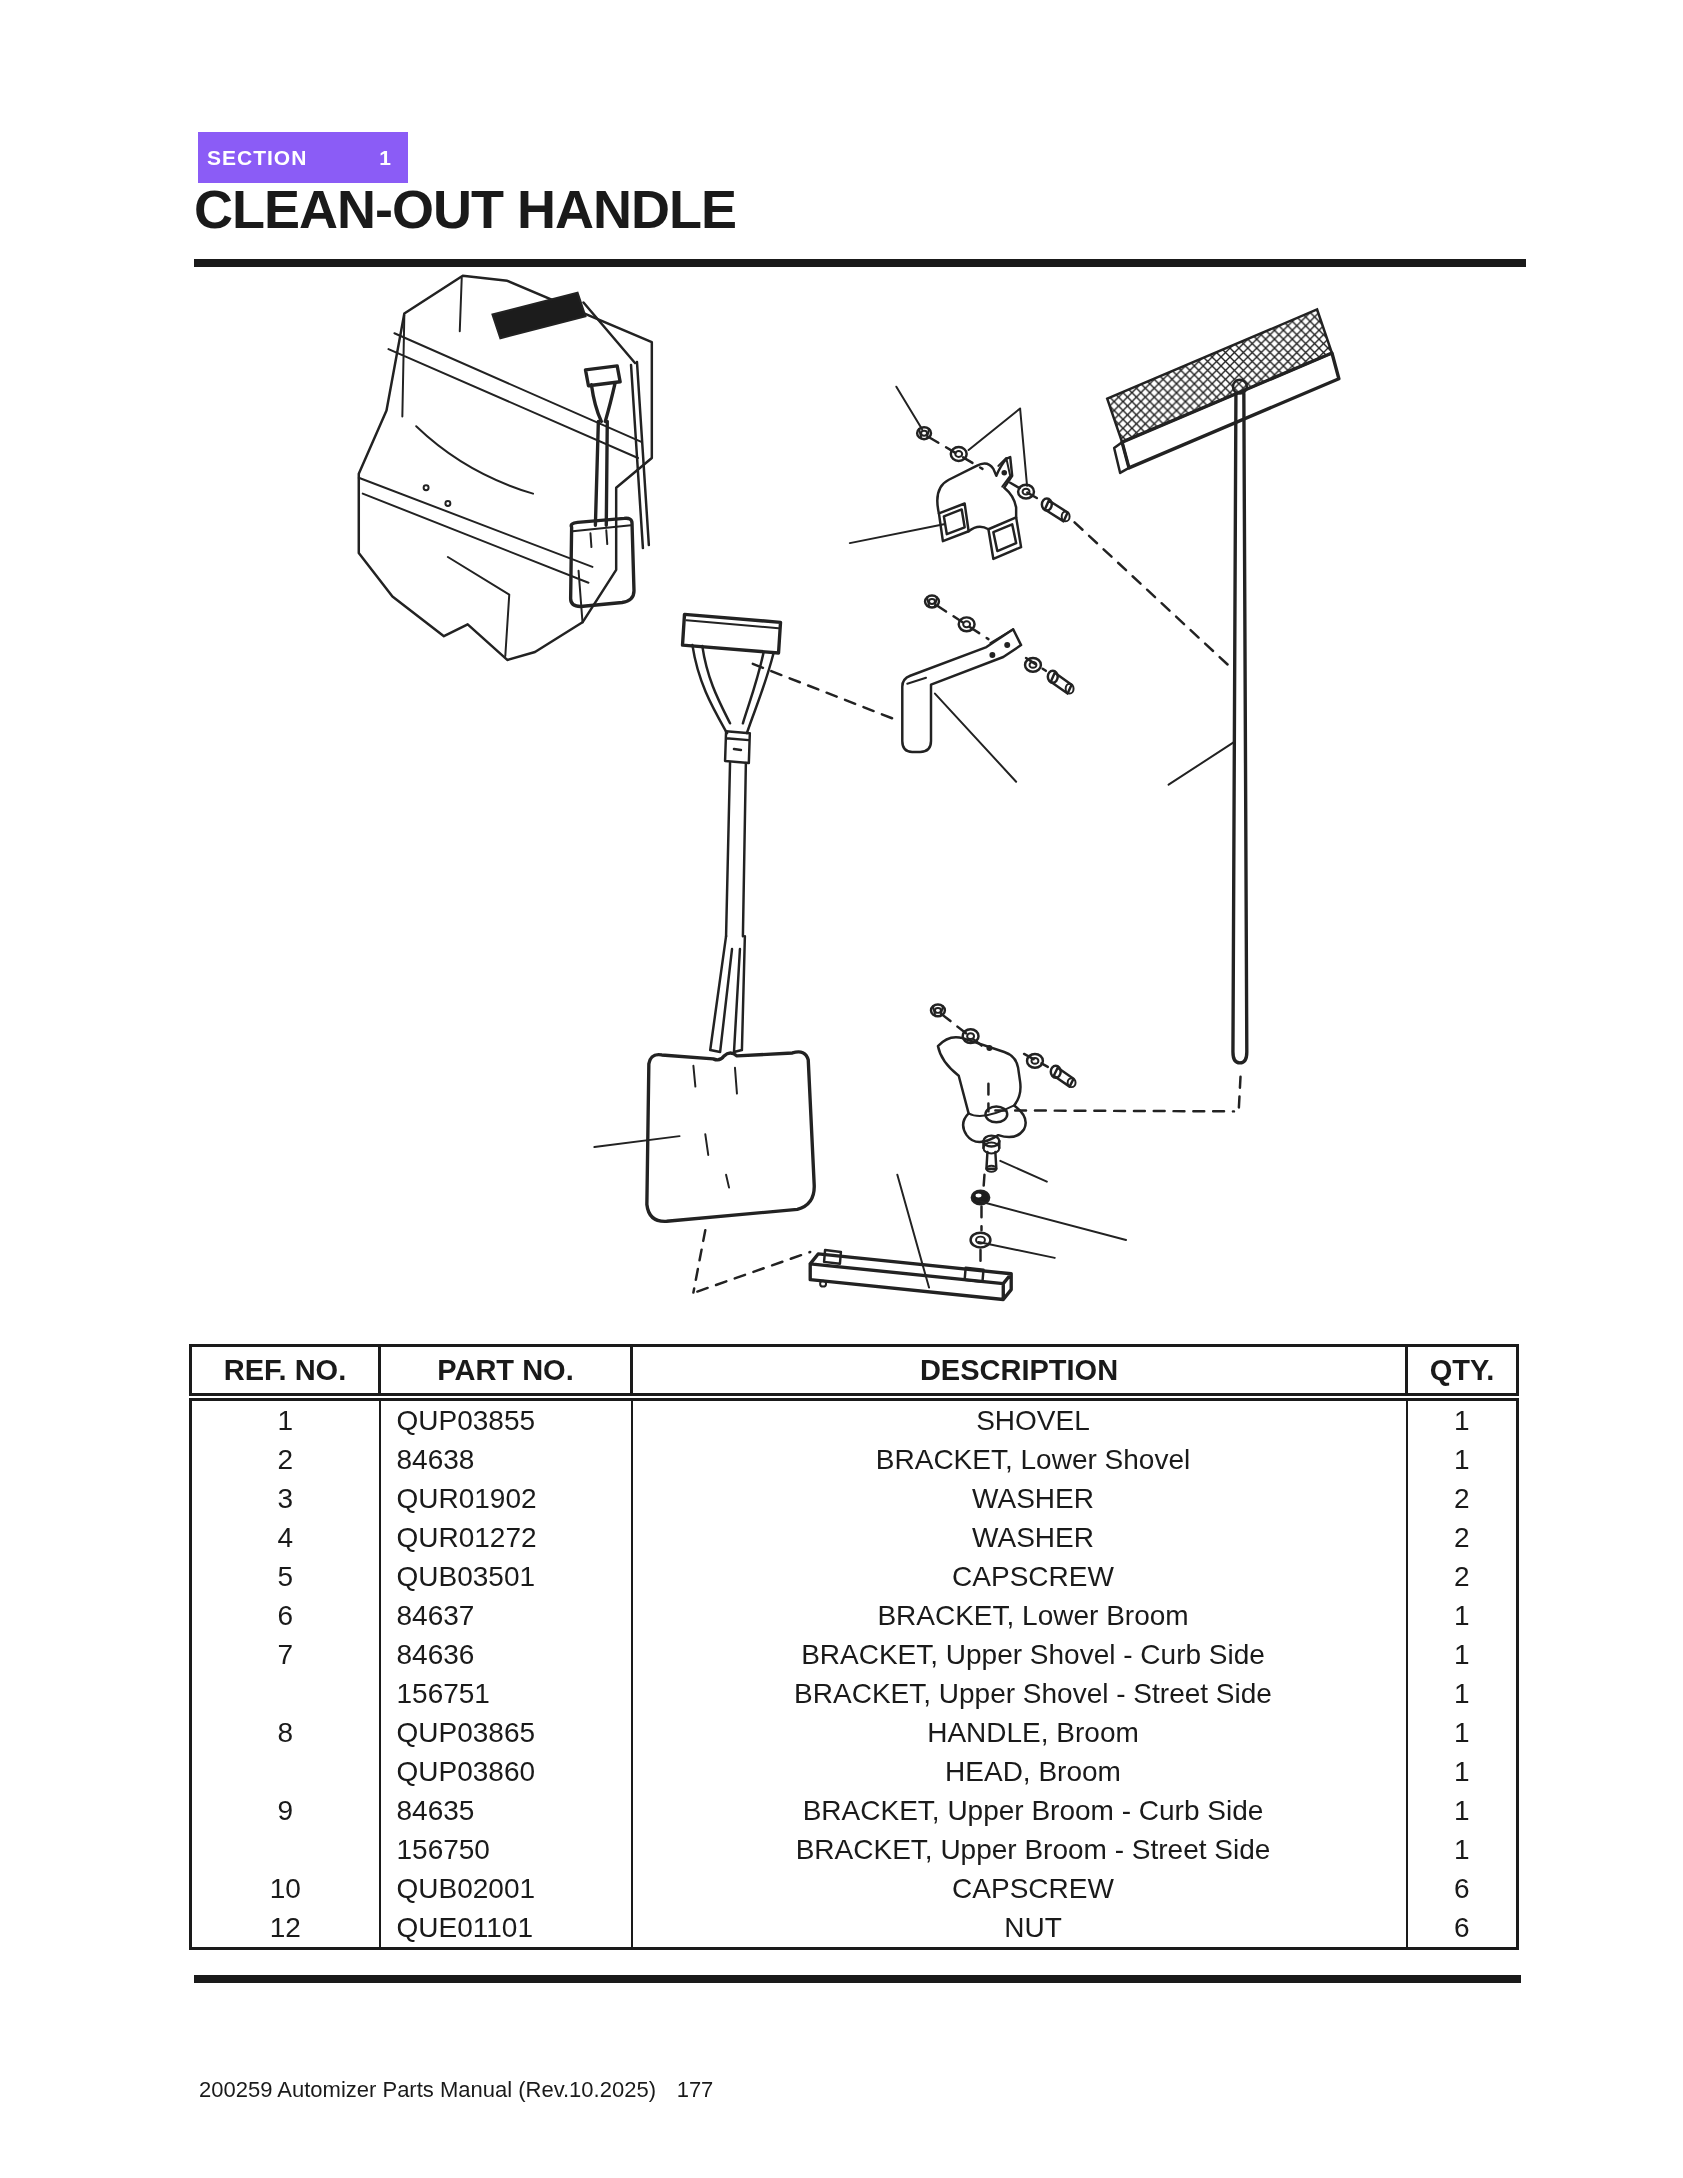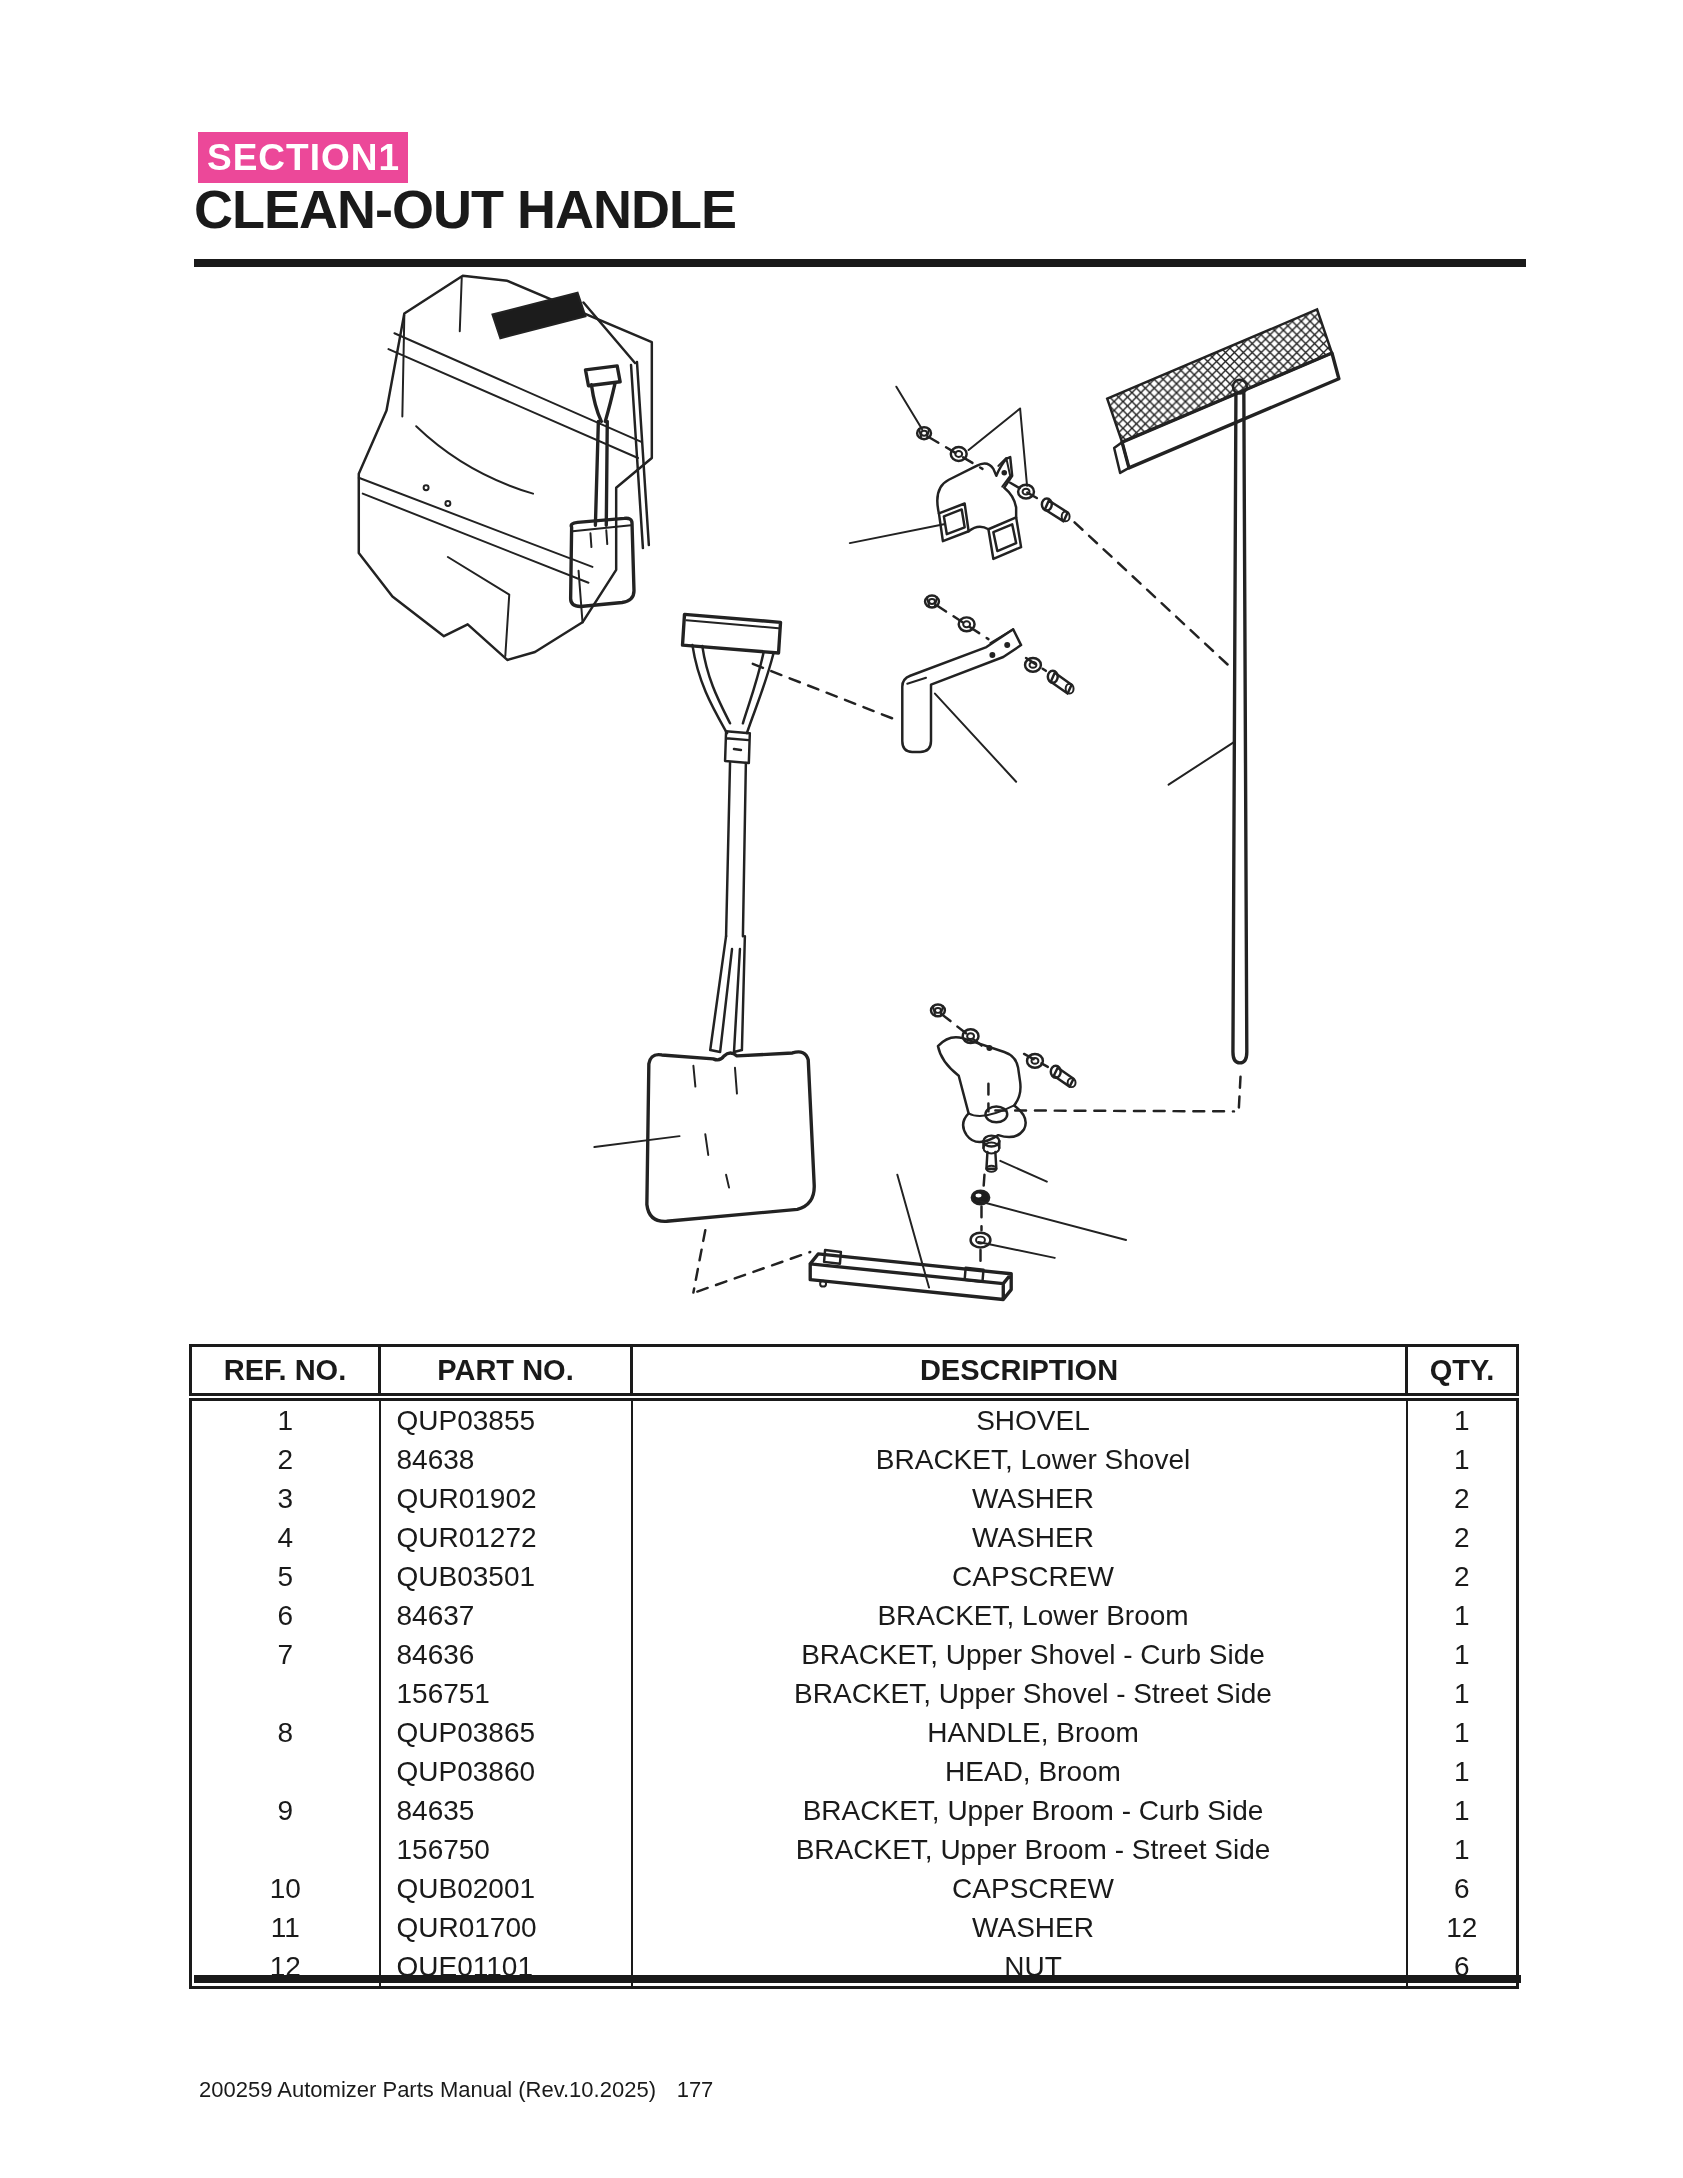--- a/index.html
+++ b/index.html
@@ -2,23 +2,23 @@
 <html><head>
 <meta charset="utf-8">
 <style>
   html,body{margin:0;padding:0;background:#e8e8e8;}
   .page{
     position:relative;width:1683px;height:2178px;background:#ffffff;
     font-family:"Liberation Sans",sans-serif;color:#1a1a1a;overflow:hidden;
   }
   .section-badge{
     position:absolute;left:198px;top:132px;width:210px;height:51px;
-    background:#ec4899;color:#ffffff;display:flex;align-items:center;
+    background:#8b5cf6;color:#ffffff;display:flex;align-items:center;
     justify-content:space-between;padding:0 16px 0 9px;box-sizing:border-box;
-    font-weight:bold;font-size:37px;letter-spacing:1px;
+    font-weight:bold;font-size:21px;letter-spacing:1px;
   }
   .page-title{
     position:absolute;left:194px;top:178px;margin:0;
     font-size:54px;font-weight:bold;letter-spacing:-1px;white-space:nowrap;
   }
   .rule-top{position:absolute;left:194px;top:259px;width:1332px;height:8px;background:#1a1a1a;}
   .diagram{position:absolute;left:139px;top:248px;}
   .ln{fill:none;stroke:#222222;stroke-width:2.5;stroke-linecap:round;stroke-linejoin:round;}
   .thick{stroke-width:3.4;}
   .thin{stroke-width:2;}
@@ -305,26 +305,20 @@
           <td class="desc">BRACKET, Upper Broom - Street Side</td>
           <td class="qty">1</td>
         </tr>
       <tr>
           <td class="ref">10</td>
           <td class="part">QUB02001</td>
           <td class="desc">CAPSCREW</td>
           <td class="qty">6</td>
         </tr>
       <tr>
-          <td class="ref">11</td>
-          <td class="part">QUR01700</td>
-          <td class="desc">WASHER</td>
-          <td class="qty">12</td>
-        </tr>
-      <tr>
           <td class="ref">12</td>
           <td class="part">QUE01101</td>
           <td class="desc">NUT</td>
           <td class="qty">6</td>
         </tr>
     </tbody>
   </table>
 
   <div class="rule-bottom"></div>
   <span class="footer-manual">200259 Automizer Parts Manual (Rev.10.2025)</span>

